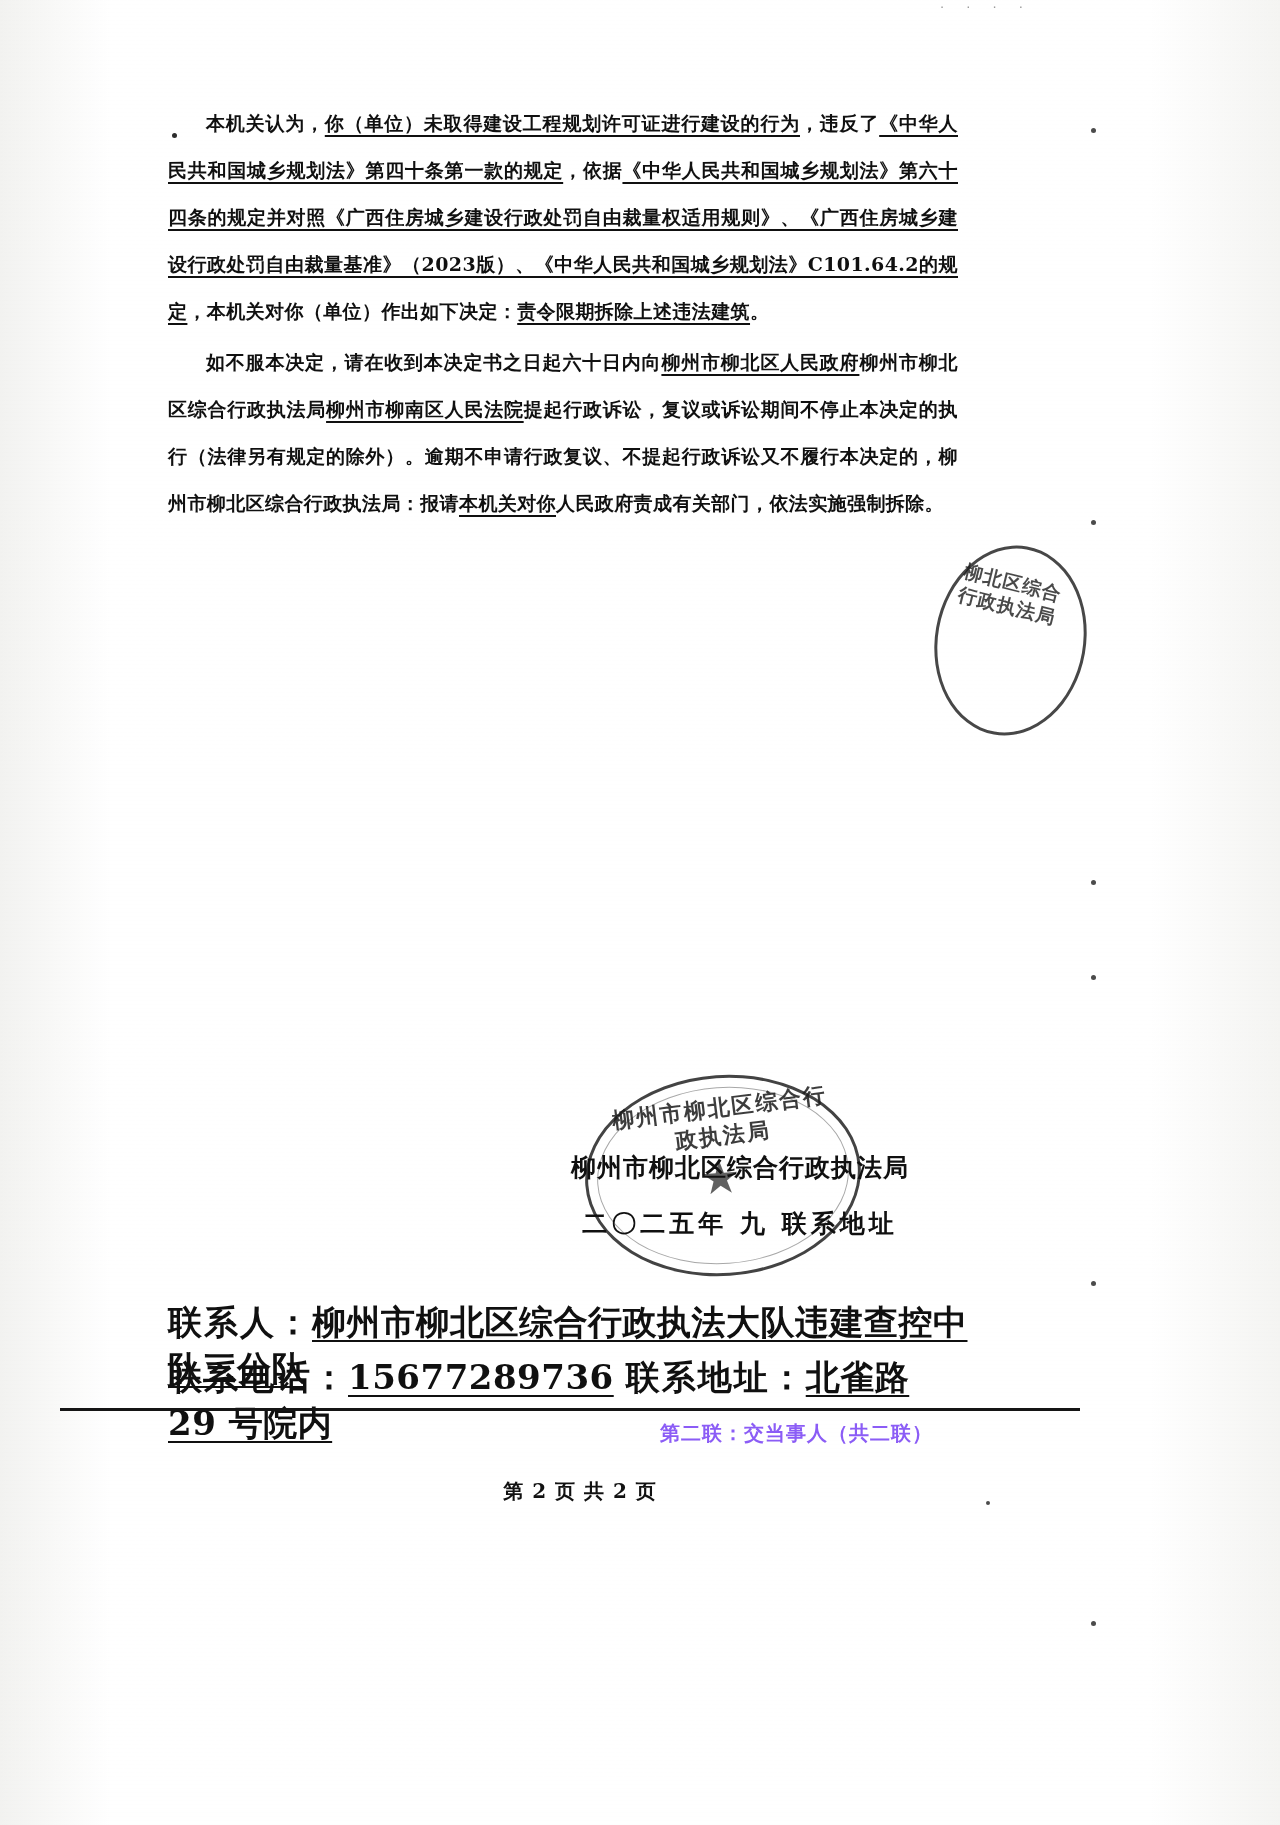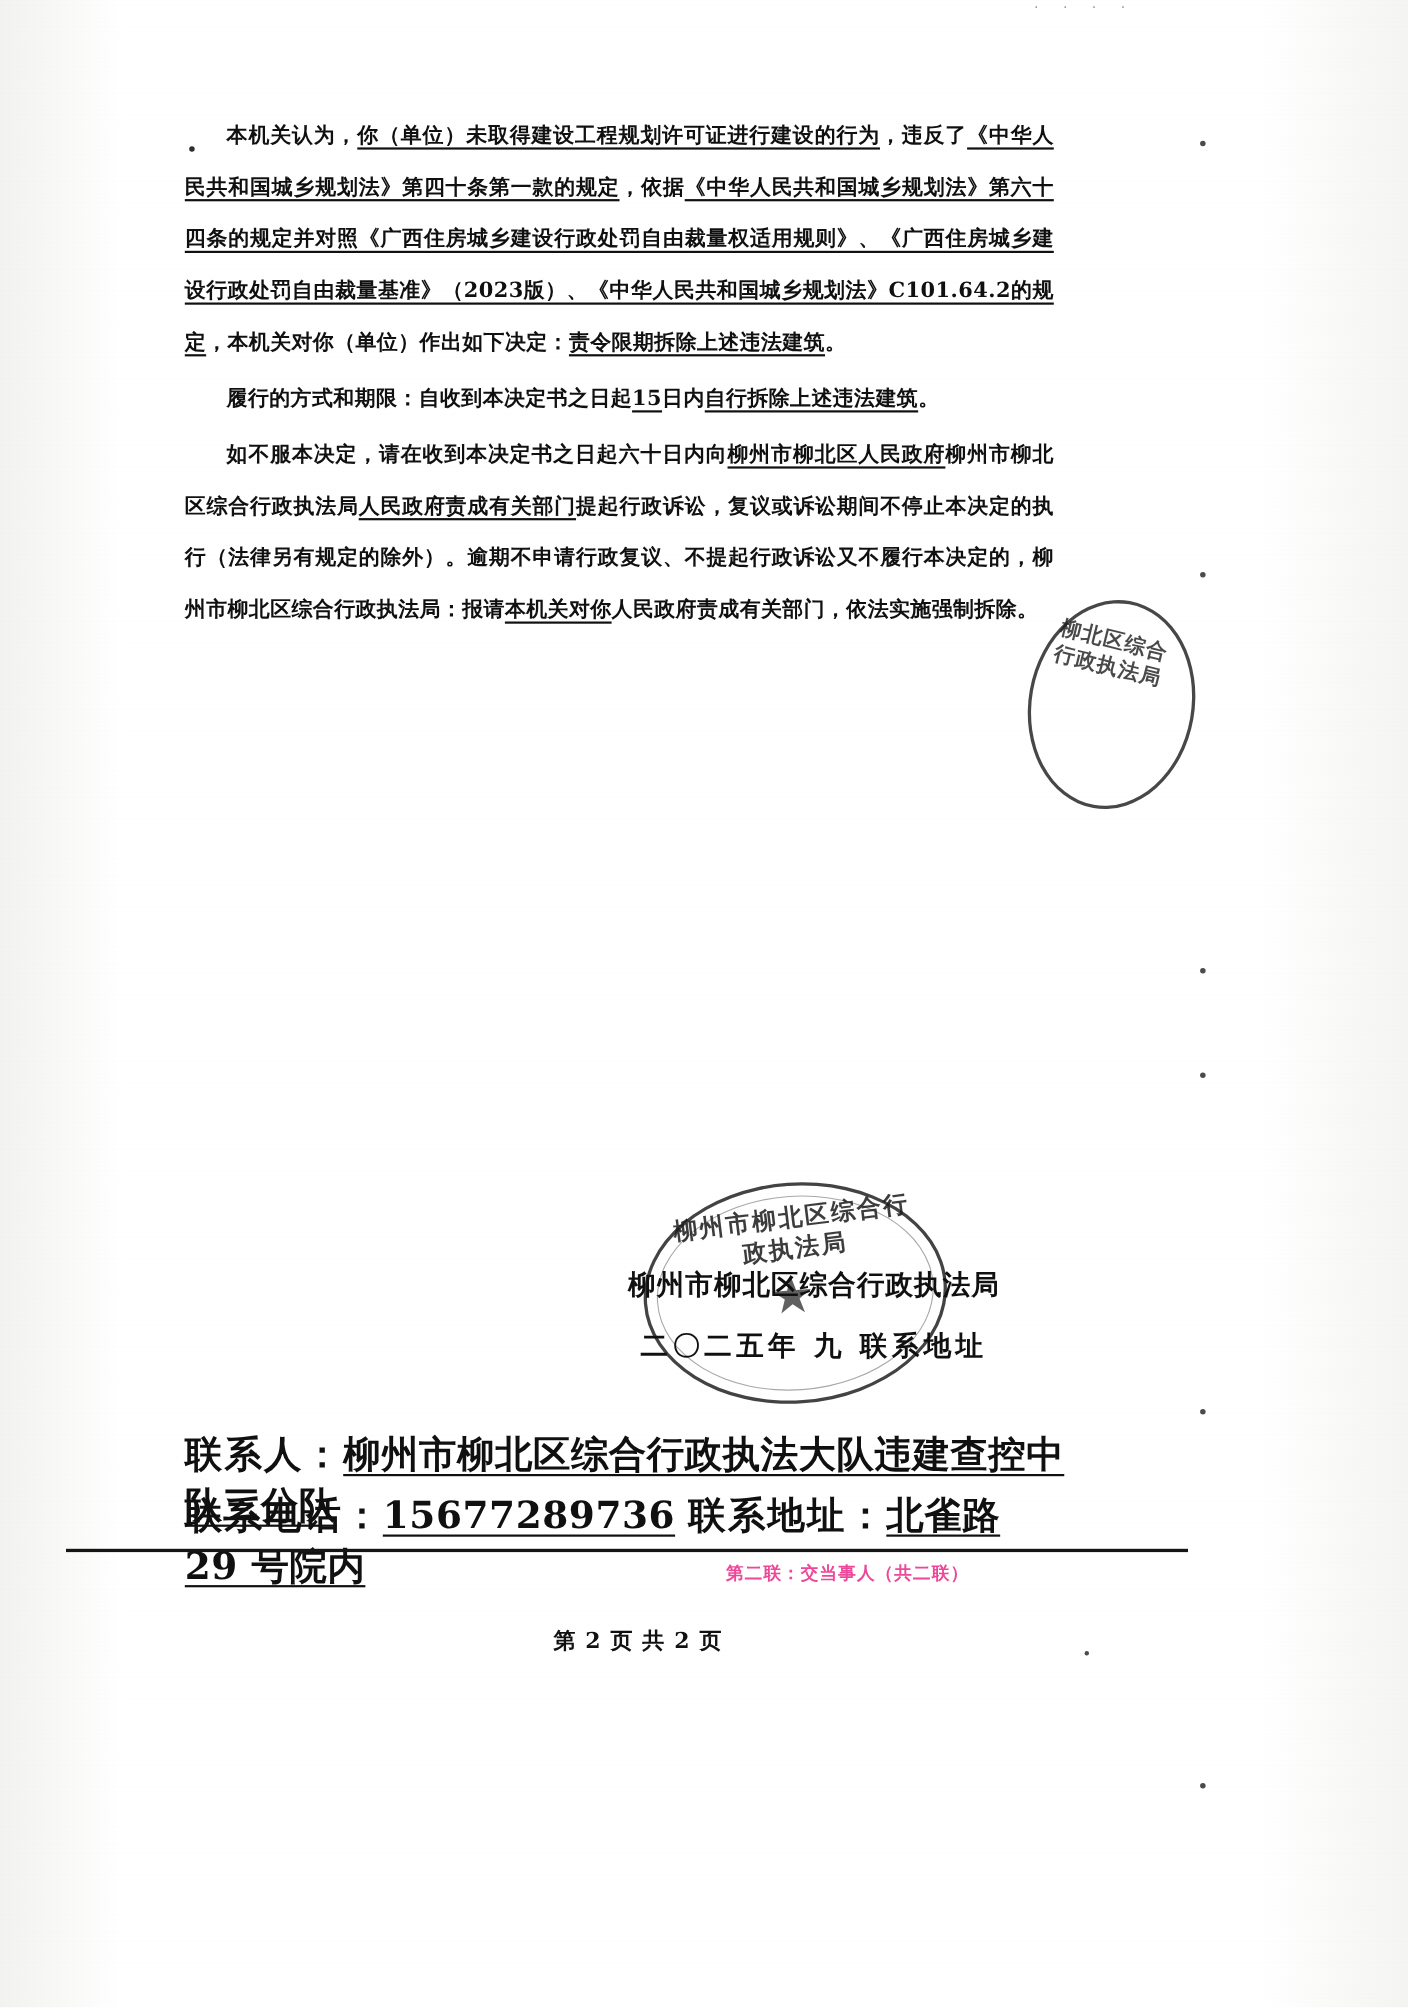--- a/index.html
+++ b/index.html
@@ -215,24 +215,24 @@
     top: 1408px;
     left: 60px;
     width: 1020px;
     height: 3px;
     background: #151515;
   }
   .footer-copy {
     position: absolute;
     top: 1420px;
     left: 660px;
-    font-size: 16px;
-    font-weight: 700;
-    letter-spacing: 1px;
-    color: #ec4899;
+    font-size: 20px;
+    font-weight: 700;
+    letter-spacing: 1px;
+    color: #8b5cf6;
   }
   .footer-page {
     position: absolute;
     top: 1478px;
     left: 0;
     width: 1160px;
     text-align: center;
     font-size: 20px;
     font-weight: 700;
     letter-spacing: 1px;
@@ -250,22 +250,21 @@
 <div class="margin-dot dot-1"></div>
 <div class="margin-dot dot-2"></div>
 <div class="margin-dot dot-3"></div>
 <div class="margin-dot dot-4"></div>
 <div class="margin-dot dot-5"></div>
 <div class="margin-dot dot-6"></div>
 <div class="margin-dot dot-7"></div>
 
 <div class="doc-body">
   <p class="para p1" id="para-0"><span>本机关认为，</span><span class="u">你（单位）未取得建设工程规划许可证进行建设的行为</span><span>，违反了</span><span class="u">《中华人民共和国城乡规划法》第四十条第一款的规定</span><span>，依据</span><span class="u">《中华人民共和国城乡规划法》第六十四条的规定并对照《广西住房城乡建设行政处罚自由裁量权适用规则》、《广西住房城乡建设行政处罚自由裁量基准》（2023版）、《中华人民共和国城乡规划法》C101.64.2的规定</span><span>，本机关对你（单位）作出如下决定：</span><span class="u">责令限期拆除上述违法建筑</span><span>。</span></p>
-  <p class="para p2" id="para-1"><span>履行的方式和期限：自收到本决定书之日起</span><span class="u">15</span><span>日内</span><span class="u">自行拆除上述违法建筑</span><span>。</span></p>
-  <p class="para p3" id="para-2"><span>如不服本决定，请在收到本决定书之日起六十日内向</span><span class="u">柳州市柳北区人民政府</span><span>柳州市柳北区综合行政执法局</span><span class="u">人民政府责成有关部门</span><span>提起行政诉讼，复议或诉讼期间不停止本决定的执行（法律另有规定的除外）。逾期不申请行政复议、不提起行政诉讼又不履行本决定的，柳州市柳北区综合行政执法局：报请</span><span class="u">本机关对你</span><span>人民政府责成有关部门，依法实施强制拆除。</span></p>
+  <p class="para p3" id="para-2"><span>如不服本决定，请在收到本决定书之日起六十日内向</span><span class="u">柳州市柳北区人民政府</span><span>柳州市柳北区综合行政执法局</span><span class="u">柳州市柳南区人民法院</span><span>提起行政诉讼，复议或诉讼期间不停止本决定的执行（法律另有规定的除外）。逾期不申请行政复议、不提起行政诉讼又不履行本决定的，柳州市柳北区综合行政执法局：报请</span><span class="u">本机关对你</span><span>人民政府责成有关部门，依法实施强制拆除。</span></p>
 </div>
 
 <div class="seal-oval"></div>
 <div class="seal-oval-text">柳北区综合行政执法局</div>
 
 <div class="seal"></div>
 <div class="seal-text">柳州市柳北区综合行政执法局</div>
 <div class="seal-star">★</div>
 
 <div class="sign-block">

